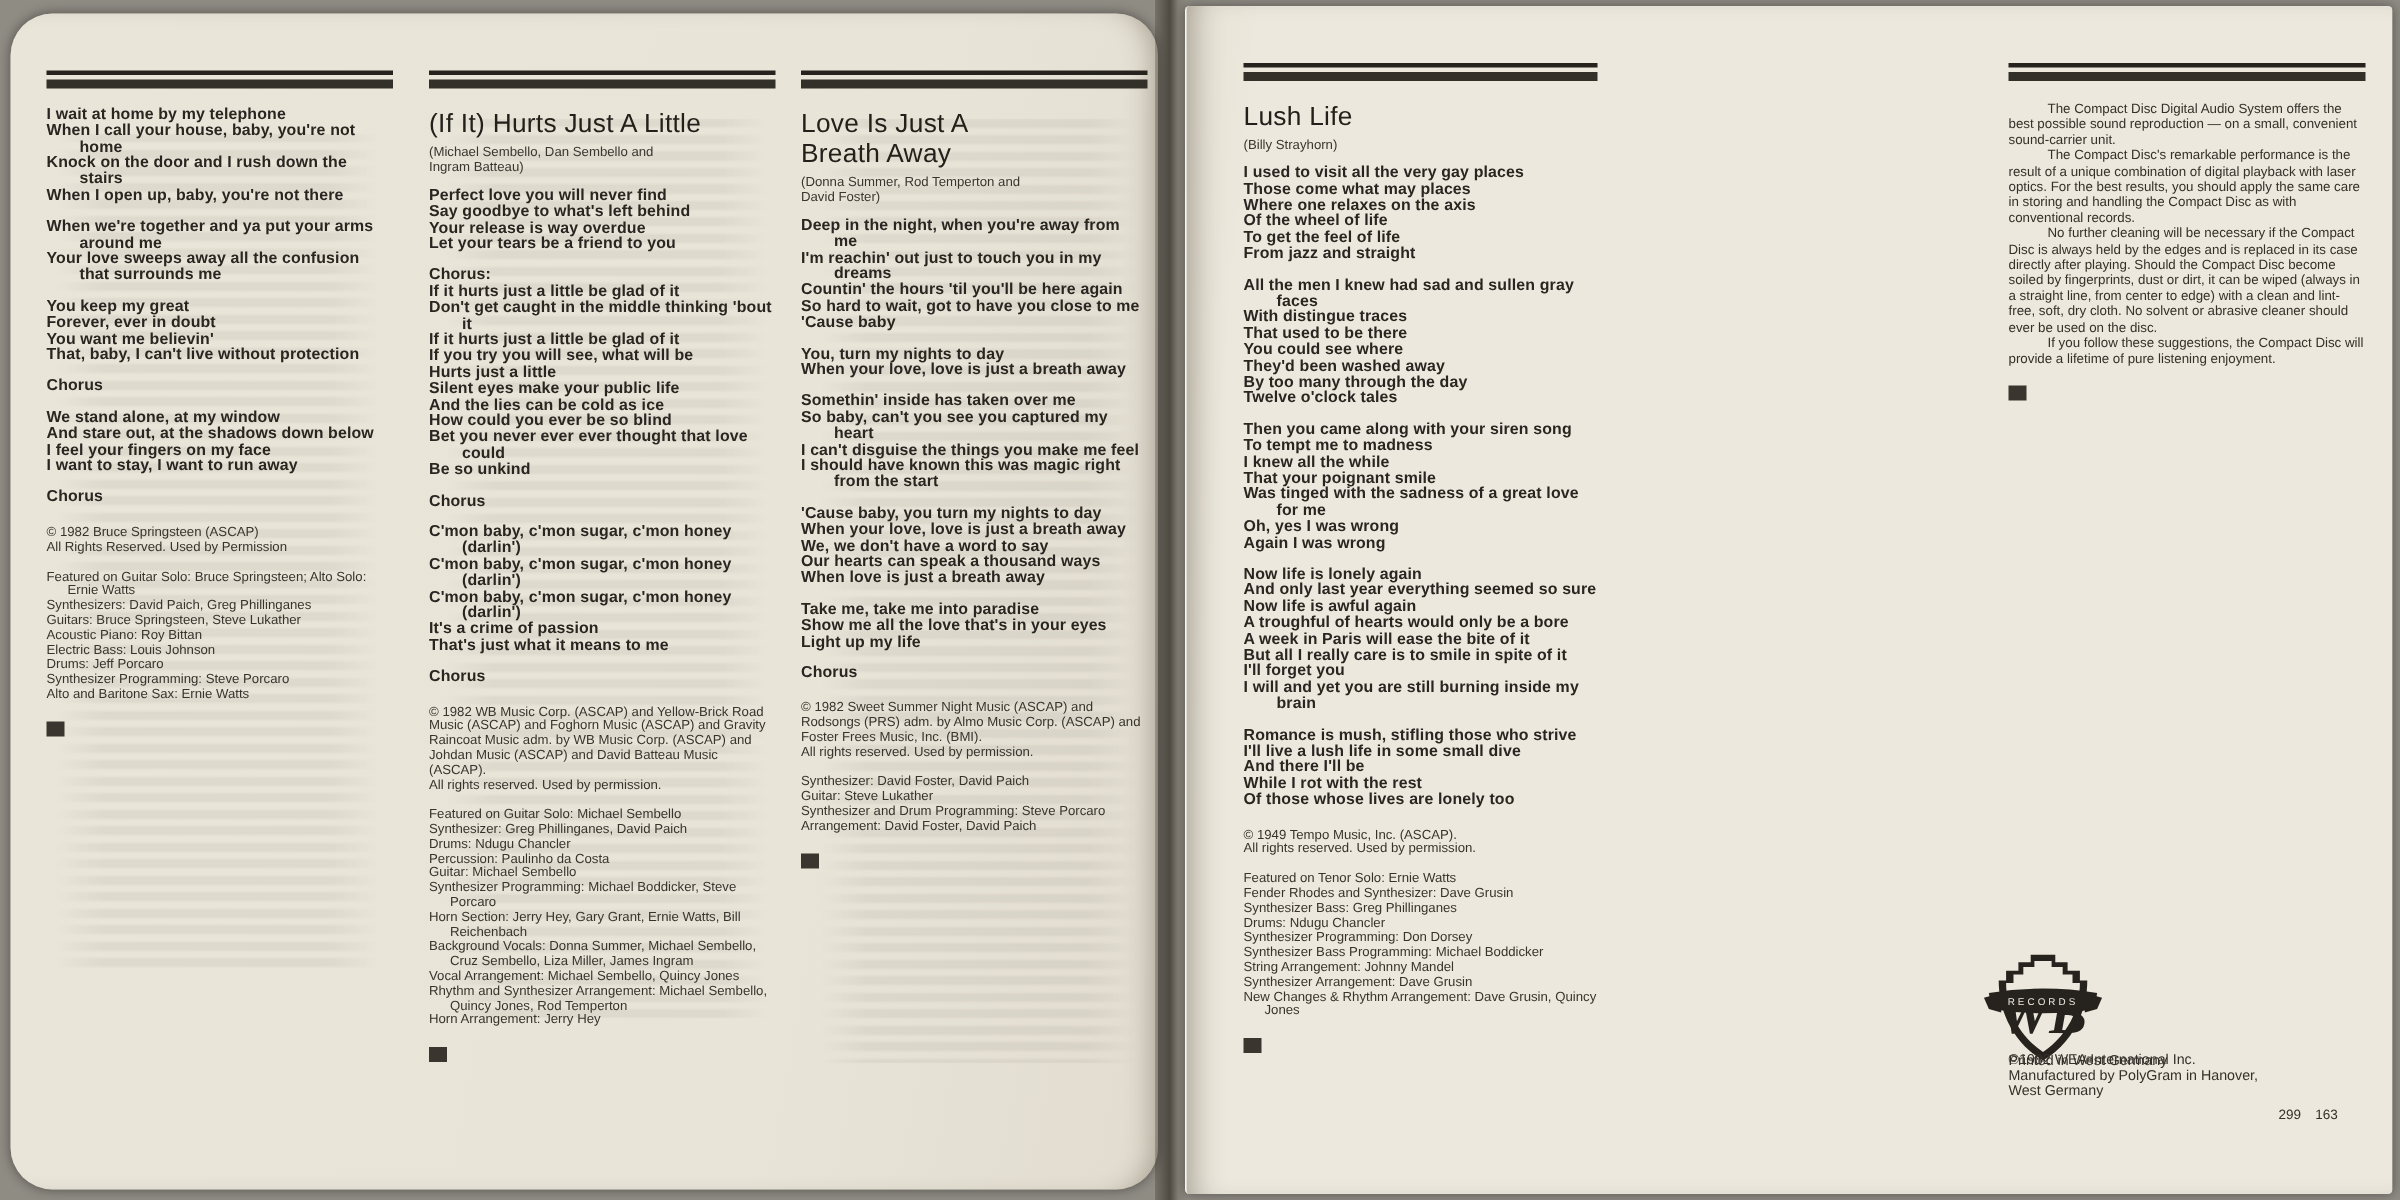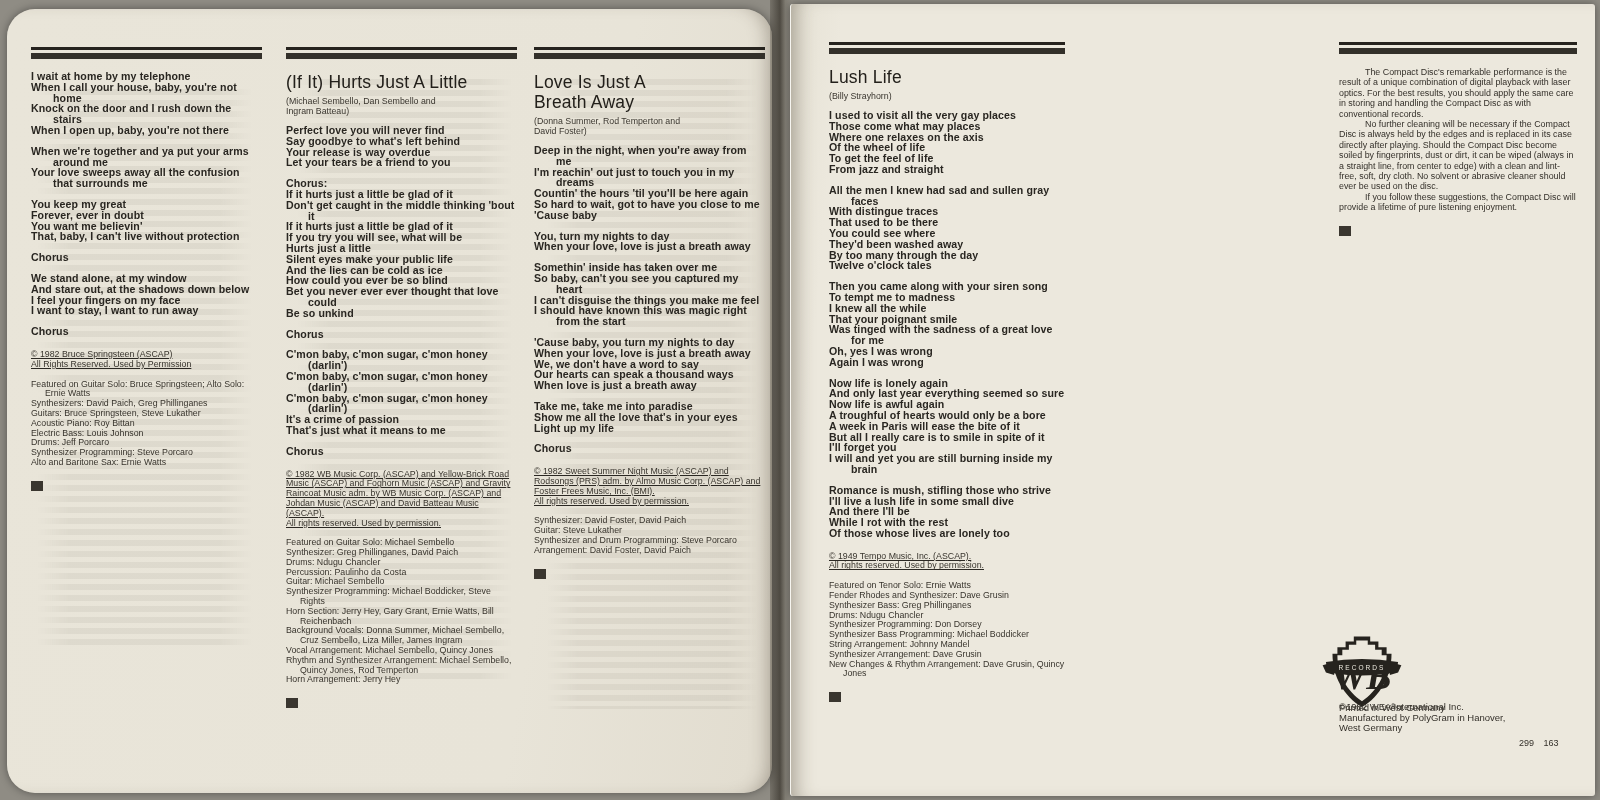--- a/index.html
+++ b/index.html
@@ -35,21 +35,21 @@
   }
   .song-writers{
     font-size:8.8px;line-height:10px;color:#3a362f;margin:2px 0 9px 0;white-space:pre-line;
   }
   .stanza{margin:0 0 10px 0;}
   .lyric-line{
     font-size:10.6px;font-weight:700;line-height:10.8px;letter-spacing:.1px;
     padding-left:22px;text-indent:-22px;color:#292621;
   }
   .first-block{margin-top:12px;}
-  .copyright-block{margin:13px 0 10px 0;text-decoration:underline;}
+  .copyright-block{margin:13px 0 10px 0;}
   .copyright-line{font-size:8.8px;line-height:9.8px;color:#38342d;}
   .credit-line{
     font-size:8.8px;line-height:9.8px;color:#38342d;
     padding-left:14px;text-indent:-14px;
   }
   .end-marker{width:12px;height:10px;background:#3a362f;margin-top:13px;}
   
   .note-para{
     font-size:8.9px;line-height:10.4px;color:#34302a;margin:0;
     text-indent:26px;
@@ -165,21 +165,21 @@
       </div>
       <div class="copyright-block">
         <div class="copyright-line">© 1982 WB Music Corp. (ASCAP) and Yellow-Brick Road Music (ASCAP) and Foghorn Music (ASCAP) and Gravity Raincoat Music adm. by WB Music Corp. (ASCAP) and Johdan Music (ASCAP) and David Batteau Music (ASCAP).</div>
         <div class="copyright-line">All rights reserved. Used by permission.</div>
       </div>
       <div class="credit-line">Featured on Guitar Solo: Michael Sembello</div>
       <div class="credit-line">Synthesizer: Greg Phillinganes, David Paich</div>
       <div class="credit-line">Drums: Ndugu Chancler</div>
       <div class="credit-line">Percussion: Paulinho da Costa</div>
       <div class="credit-line">Guitar: Michael Sembello</div>
-      <div class="credit-line">Synthesizer Programming: Michael Boddicker, Steve Rights</div>
+      <div class="credit-line">Synthesizer Programming: Michael Boddicker, Steve Porcaro</div>
       <div class="credit-line">Horn Section: Jerry Hey, Gary Grant, Ernie Watts, Bill Reichenbach</div>
       <div class="credit-line">Background Vocals: Donna Summer, Michael Sembello, Cruz Sembello, Liza Miller, James Ingram</div>
       <div class="credit-line">Vocal Arrangement: Michael Sembello, Quincy Jones</div>
       <div class="credit-line">Rhythm and Synthesizer Arrangement: Michael Sembello, Quincy Jones, Rod Temperton</div>
       <div class="credit-line">Horn Arrangement: Jerry Hey</div>
       <div class="end-marker"></div>
     </div>
   <div class="col" style="left:527px;width:231px;">
       <div class="rule-thin"></div>
       <div class="rule-thick"></div>
@@ -295,20 +295,21 @@
       <div class="credit-line">String Arrangement: Johnny Mandel</div>
       <div class="credit-line">Synthesizer Arrangement: Dave Grusin</div>
       <div class="credit-line">New Changes &amp; Rhythm Arrangement: Dave Grusin, Quincy Jones</div>
       <div class="end-marker"></div>
     </div>
 
   <div class="col" id="cd-notice-col" style="left:548px;width:238px;">
     <div class="rule-thin"></div>
     <div class="rule-thick"></div>
     <div id="cd-paragraphs" class="notes-top">
+        <p class="note-para">The Compact Disc Digital Audio System offers the best possible sound reproduction — on a small, convenient sound-carrier unit.</p>
         <p class="note-para">The Compact Disc's remarkable performance is the result of a unique combination of digital playback with laser optics. For the best results, you should apply the same care in storing and handling the Compact Disc as with conventional records.</p>
         <p class="note-para">No further cleaning will be necessary if the Compact Disc is always held by the edges and is replaced in its case directly after playing. Should the Compact Disc become soiled by fingerprints, dust or dirt, it can be wiped (always in a straight line, from center to edge) with a clean and lint-free, soft, dry cloth. No solvent or abrasive cleaner should ever be used on the disc.</p>
         <p class="note-para">If you follow these suggestions, the Compact Disc will provide a lifetime of pure listening enjoyment.</p>
         <div class="end-marker"></div>
       </div>
   </div>
 
   <svg class="wb-logo" style="left:530px;top:630px;" width="82" height="78" viewBox="0 0 100 95">
     <polygon points="2,38 16,34 16,50 6,47" fill="#26231e"></polygon>
     <polygon points="98,38 84,34 84,50 94,47" fill="#26231e"></polygon>

